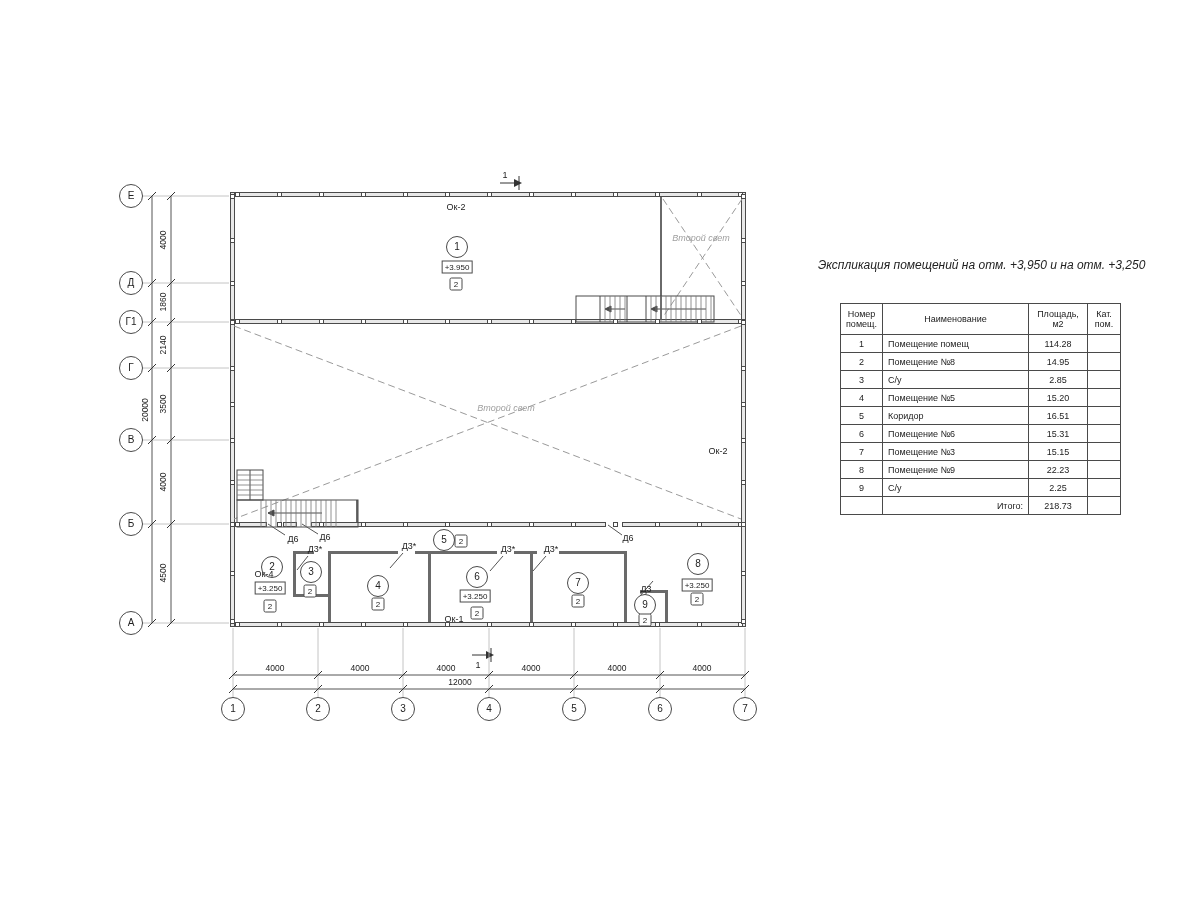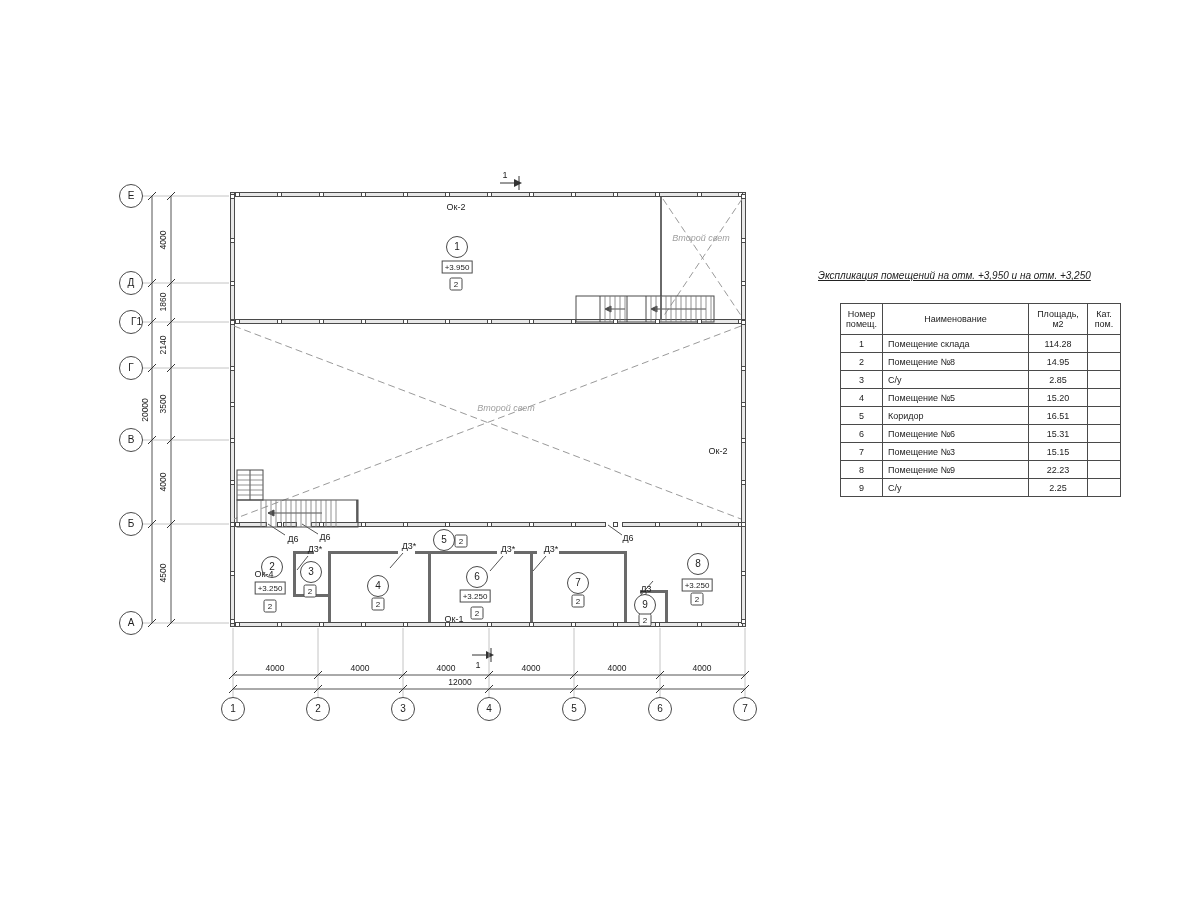--- a/index.html
+++ b/index.html
@@ -20,22 +20,22 @@
           transform:translate(-50%,-50%);background:#fff;z-index:3;white-space:nowrap;}
   .cat-box{position:absolute;width:11px;height:11px;border:1px solid #4a4a4a;border-radius:2px;font-size:8px;
           line-height:11px;text-align:center;transform:translate(-50%,-50%);background:#fff;z-index:3;}
   .axis-circle{position:absolute;width:22px;height:22px;border:1px solid #4a4a4a;border-radius:50%;
           font-size:10px;line-height:22px;text-align:center;transform:translate(-50%,-50%);
           background:#fff;z-index:3;}
   .dim{position:absolute;transform:translate(-50%,-50%);font-size:8.5px;color:#222;z-index:3;white-space:nowrap;}
   .dim-v{transform:translate(-50%,-50%) rotate(-90deg);}
   .col-sq{position:absolute;width:5px;height:5px;background:#fff;border:1px solid #4a4a4a;
           box-sizing:border-box;z-index:3;}
-  .table-title{position:absolute;left:818px;top:270px;font-style:italic;font-size:10px;
-          text-decoration:underline;white-space:nowrap;z-index:5;color:#222;}
+  .table-title{position:absolute;left:818px;top:258px;font-style:italic;font-size:12px;
+          white-space:nowrap;z-index:5;color:#222;}
   #schedule{position:absolute;left:840px;top:303px;border-collapse:collapse;font-size:9px;z-index:5;
           background:#fff;}
   #schedule th,#schedule td{border:1px solid #4a4a4a;padding:1px 5px;color:#222;}
   #schedule th{font-weight:normal;white-space:pre-line;text-align:center;height:28px;}
   #schedule td{height:15px;}
   .c-num{width:30px;text-align:center;}
   .c-name{width:135px;text-align:left;}
   .c-area{width:48px;text-align:center;}
   .c-cat{width:22px;text-align:center;}
   .tot-lbl{text-align:right;}
@@ -188,21 +188,21 @@
           <th class="c-name">Наименование</th>
           <th class="c-area">Площадь,
 м2</th>
           <th class="c-cat">Кат.
 пом.</th>
         </tr>
       </thead>
     <tbody>
         <tr>
           <td class="c-num">1</td>
-          <td class="c-name">Помещение склада</td>
+          <td class="c-name">Помещение помещ</td>
           <td class="c-area">114.28</td>
           <td class="c-cat"></td>
         </tr>
         <tr>
           <td class="c-num">2</td>
           <td class="c-name">Помещение №8</td>
           <td class="c-area">14.95</td>
           <td class="c-cat"></td>
         </tr>
         <tr>
@@ -238,20 +238,26 @@
         <tr>
           <td class="c-num">8</td>
           <td class="c-name">Помещение №9</td>
           <td class="c-area">22.23</td>
           <td class="c-cat"></td>
         </tr>
         <tr>
           <td class="c-num">9</td>
           <td class="c-name">С/у</td>
           <td class="c-area">2.25</td>
+          <td class="c-cat"></td>
+        </tr>
+        <tr>
+          <td class="c-num"></td>
+          <td class="c-name tot-lbl">Итого:</td>
+          <td class="c-area">218.73</td>
           <td class="c-cat"></td>
         </tr>
       </tbody>
   </table>
 
 <div class="wall" style="left: 230px; top: 192px; width: 516px; height: 5px;"></div>
     <div class="wall" style="left: 230px; top: 622px; width: 516px; height: 5px;"></div>
     <div class="wall" style="left: 230px; top: 192px; width: 5px; height: 435px;"></div>
     <div class="wall" style="left: 741px; top: 192px; width: 5px; height: 435px;"></div>
     <div class="wall" style="left: 230px; top: 319px; width: 516px; height: 5px;"></div>
@@ -269,21 +275,21 @@
     <div class="wall-thin" style="left: 530px; top: 554px; width: 3px; height: 68px;"></div>
     <div class="wall-thin" style="left: 624px; top: 551px; width: 3px; height: 71px;"></div>
     <div class="wall-thin" style="left: 293px; top: 551px; width: 3px; height: 46px;"></div>
     <div class="wall-thin" style="left: 293px; top: 594px; width: 37px; height: 3px;"></div>
     <div class="wall-thin" style="left: 293px; top: 551px; width: 20px; height: 3px;"></div>
     <div class="wall-thin" style="left: 640px; top: 590px; width: 28px; height: 3px;"></div>
     <div class="wall-thin" style="left: 665px; top: 590px; width: 3px; height: 32px;"></div>
     <div class="wall-thin" style="left: 356px; top: 500px; width: 2px; height: 22px;"></div>
     <div class="axis-circle" style="left: 131px; top: 196px;">Е</div>
     <div class="axis-circle" style="left: 131px; top: 283px;">Д</div>
-    <div class="axis-circle" style="left: 131px; top: 322px; text-align: right;">Г1</div>
+    <div class="axis-circle" style="left: 131px; top: 322px;">Г1</div>
     <div class="axis-circle" style="left: 131px; top: 368px;">Г</div>
     <div class="axis-circle" style="left: 131px; top: 440px;">В</div>
     <div class="axis-circle" style="left: 131px; top: 524px;">Б</div>
     <div class="axis-circle" style="left: 131px; top: 623px;">А</div>
     <div class="axis-circle" style="left: 233px; top: 709px;">1</div>
     <div class="axis-circle" style="left: 318px; top: 709px;">2</div>
     <div class="axis-circle" style="left: 403px; top: 709px;">3</div>
     <div class="axis-circle" style="left: 489px; top: 709px;">4</div>
     <div class="axis-circle" style="left: 574px; top: 709px;">5</div>
     <div class="axis-circle" style="left: 660px; top: 709px;">6</div>

